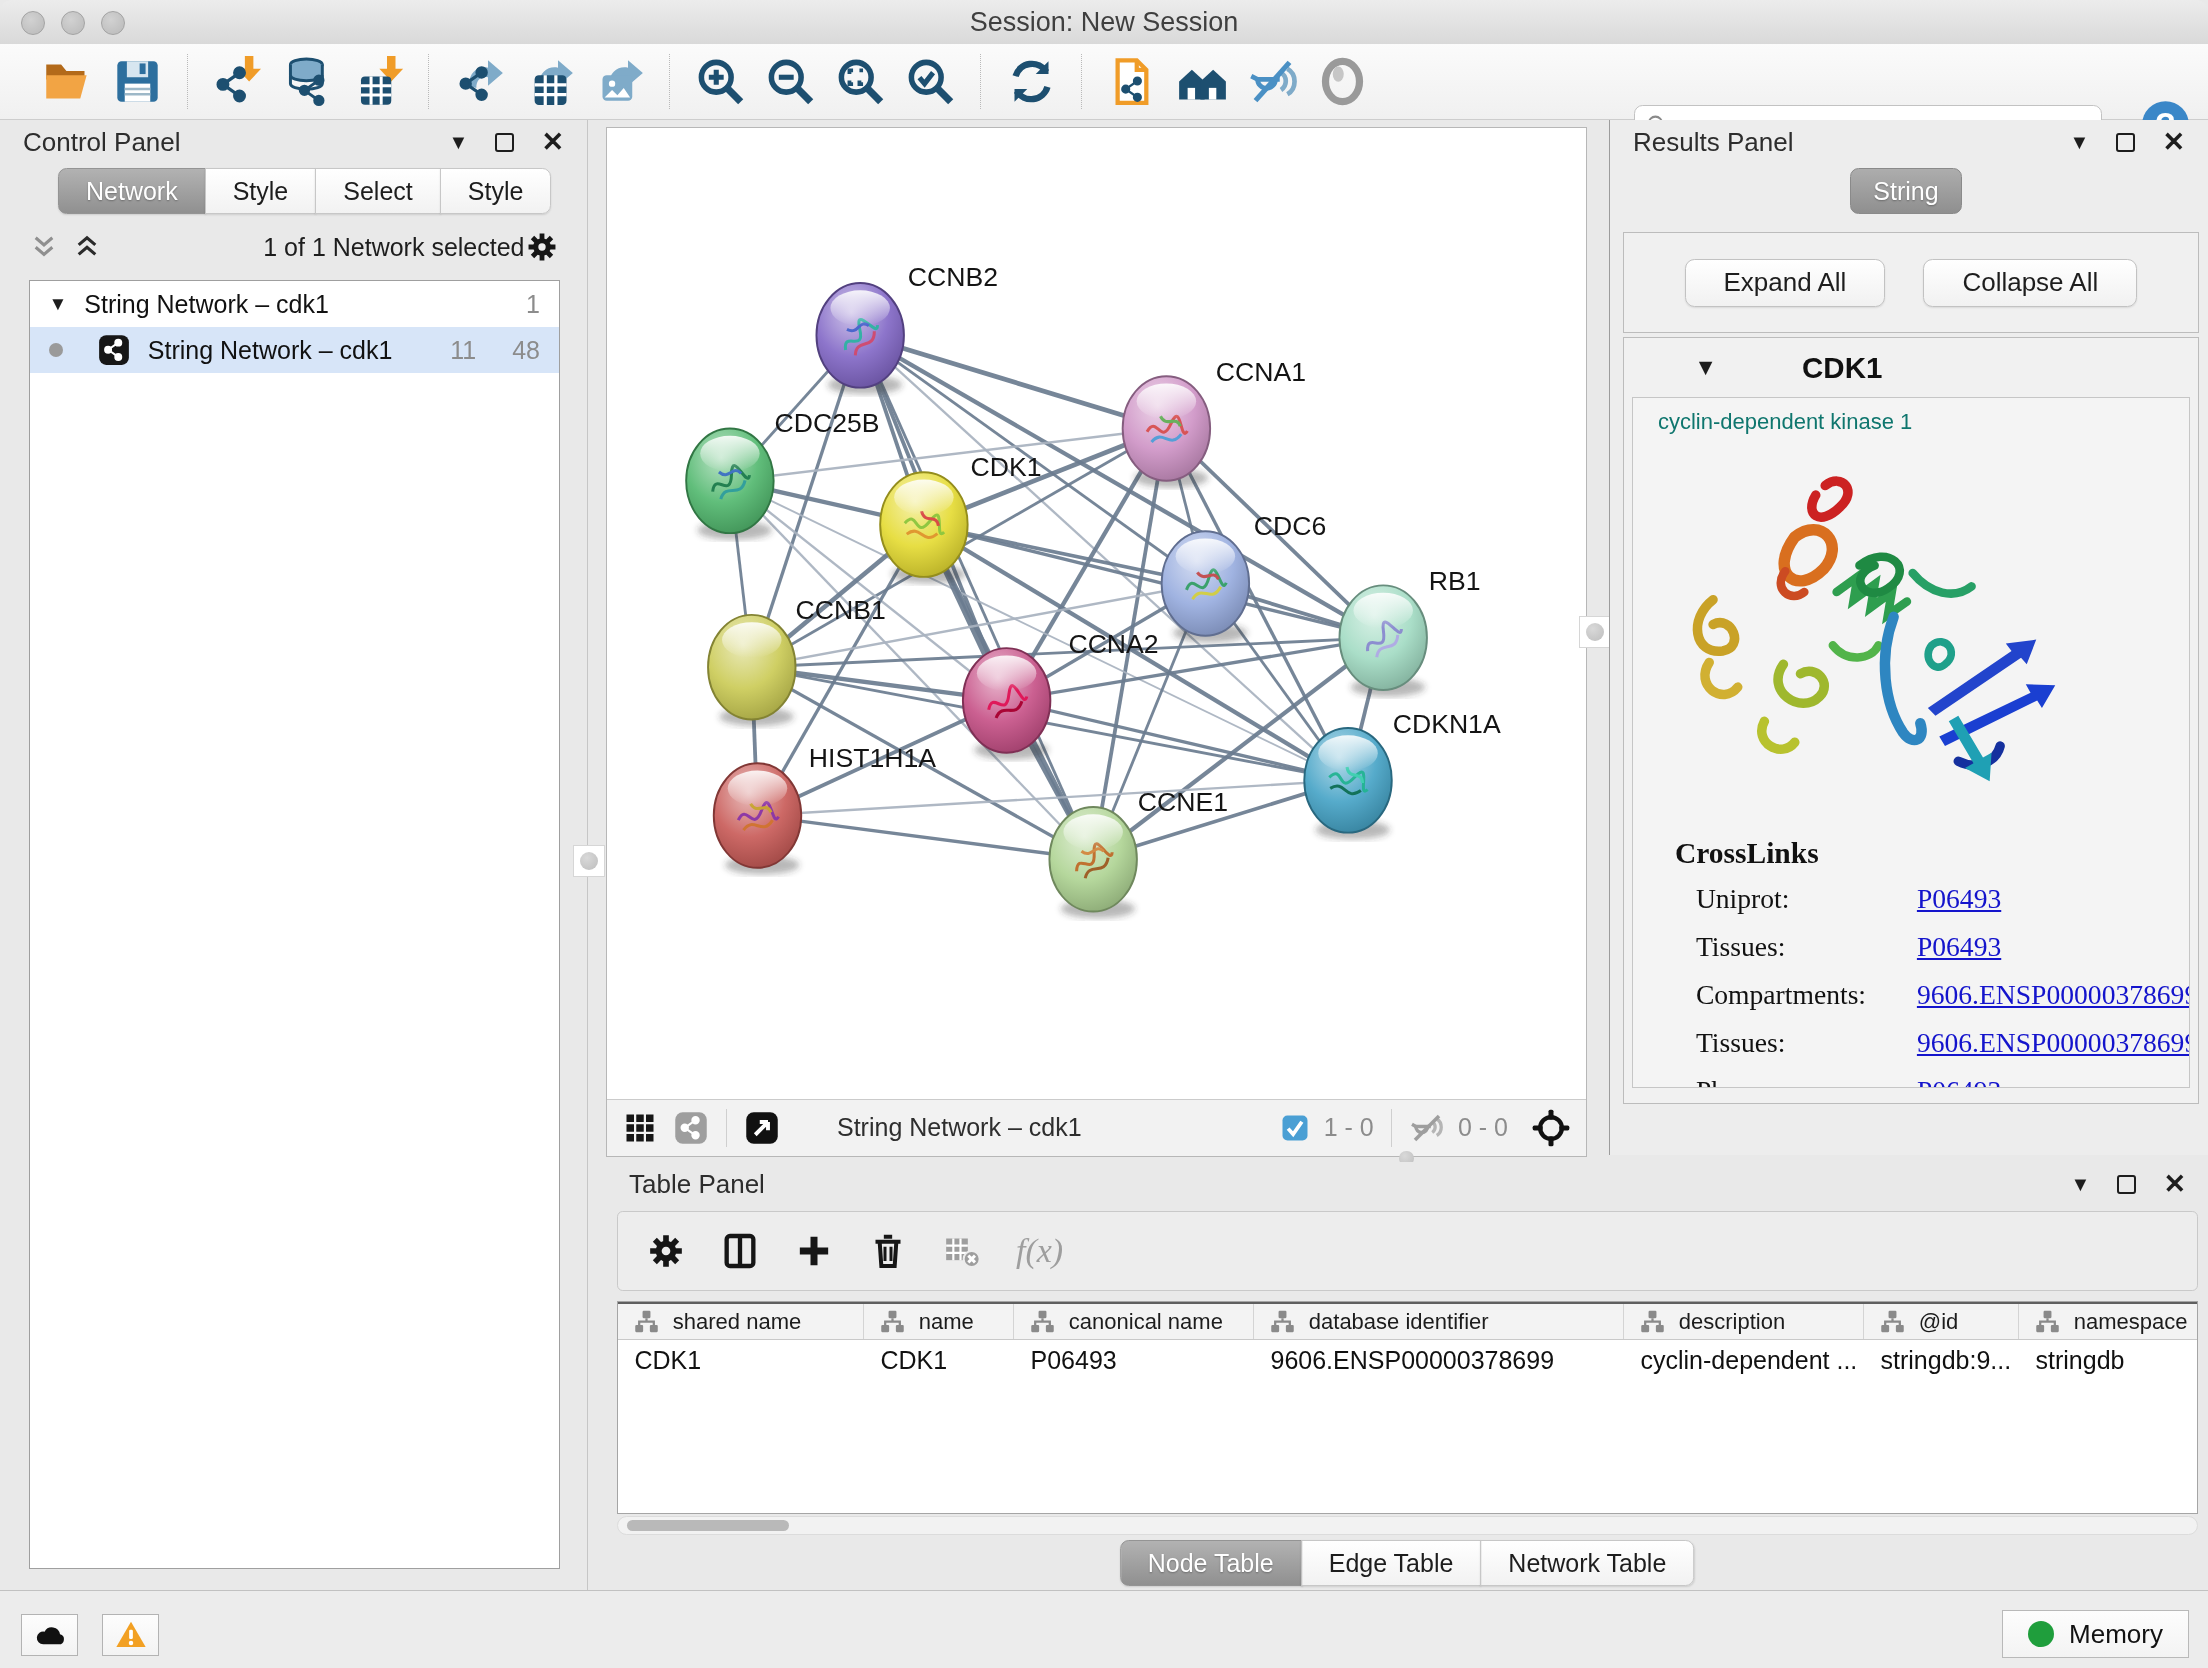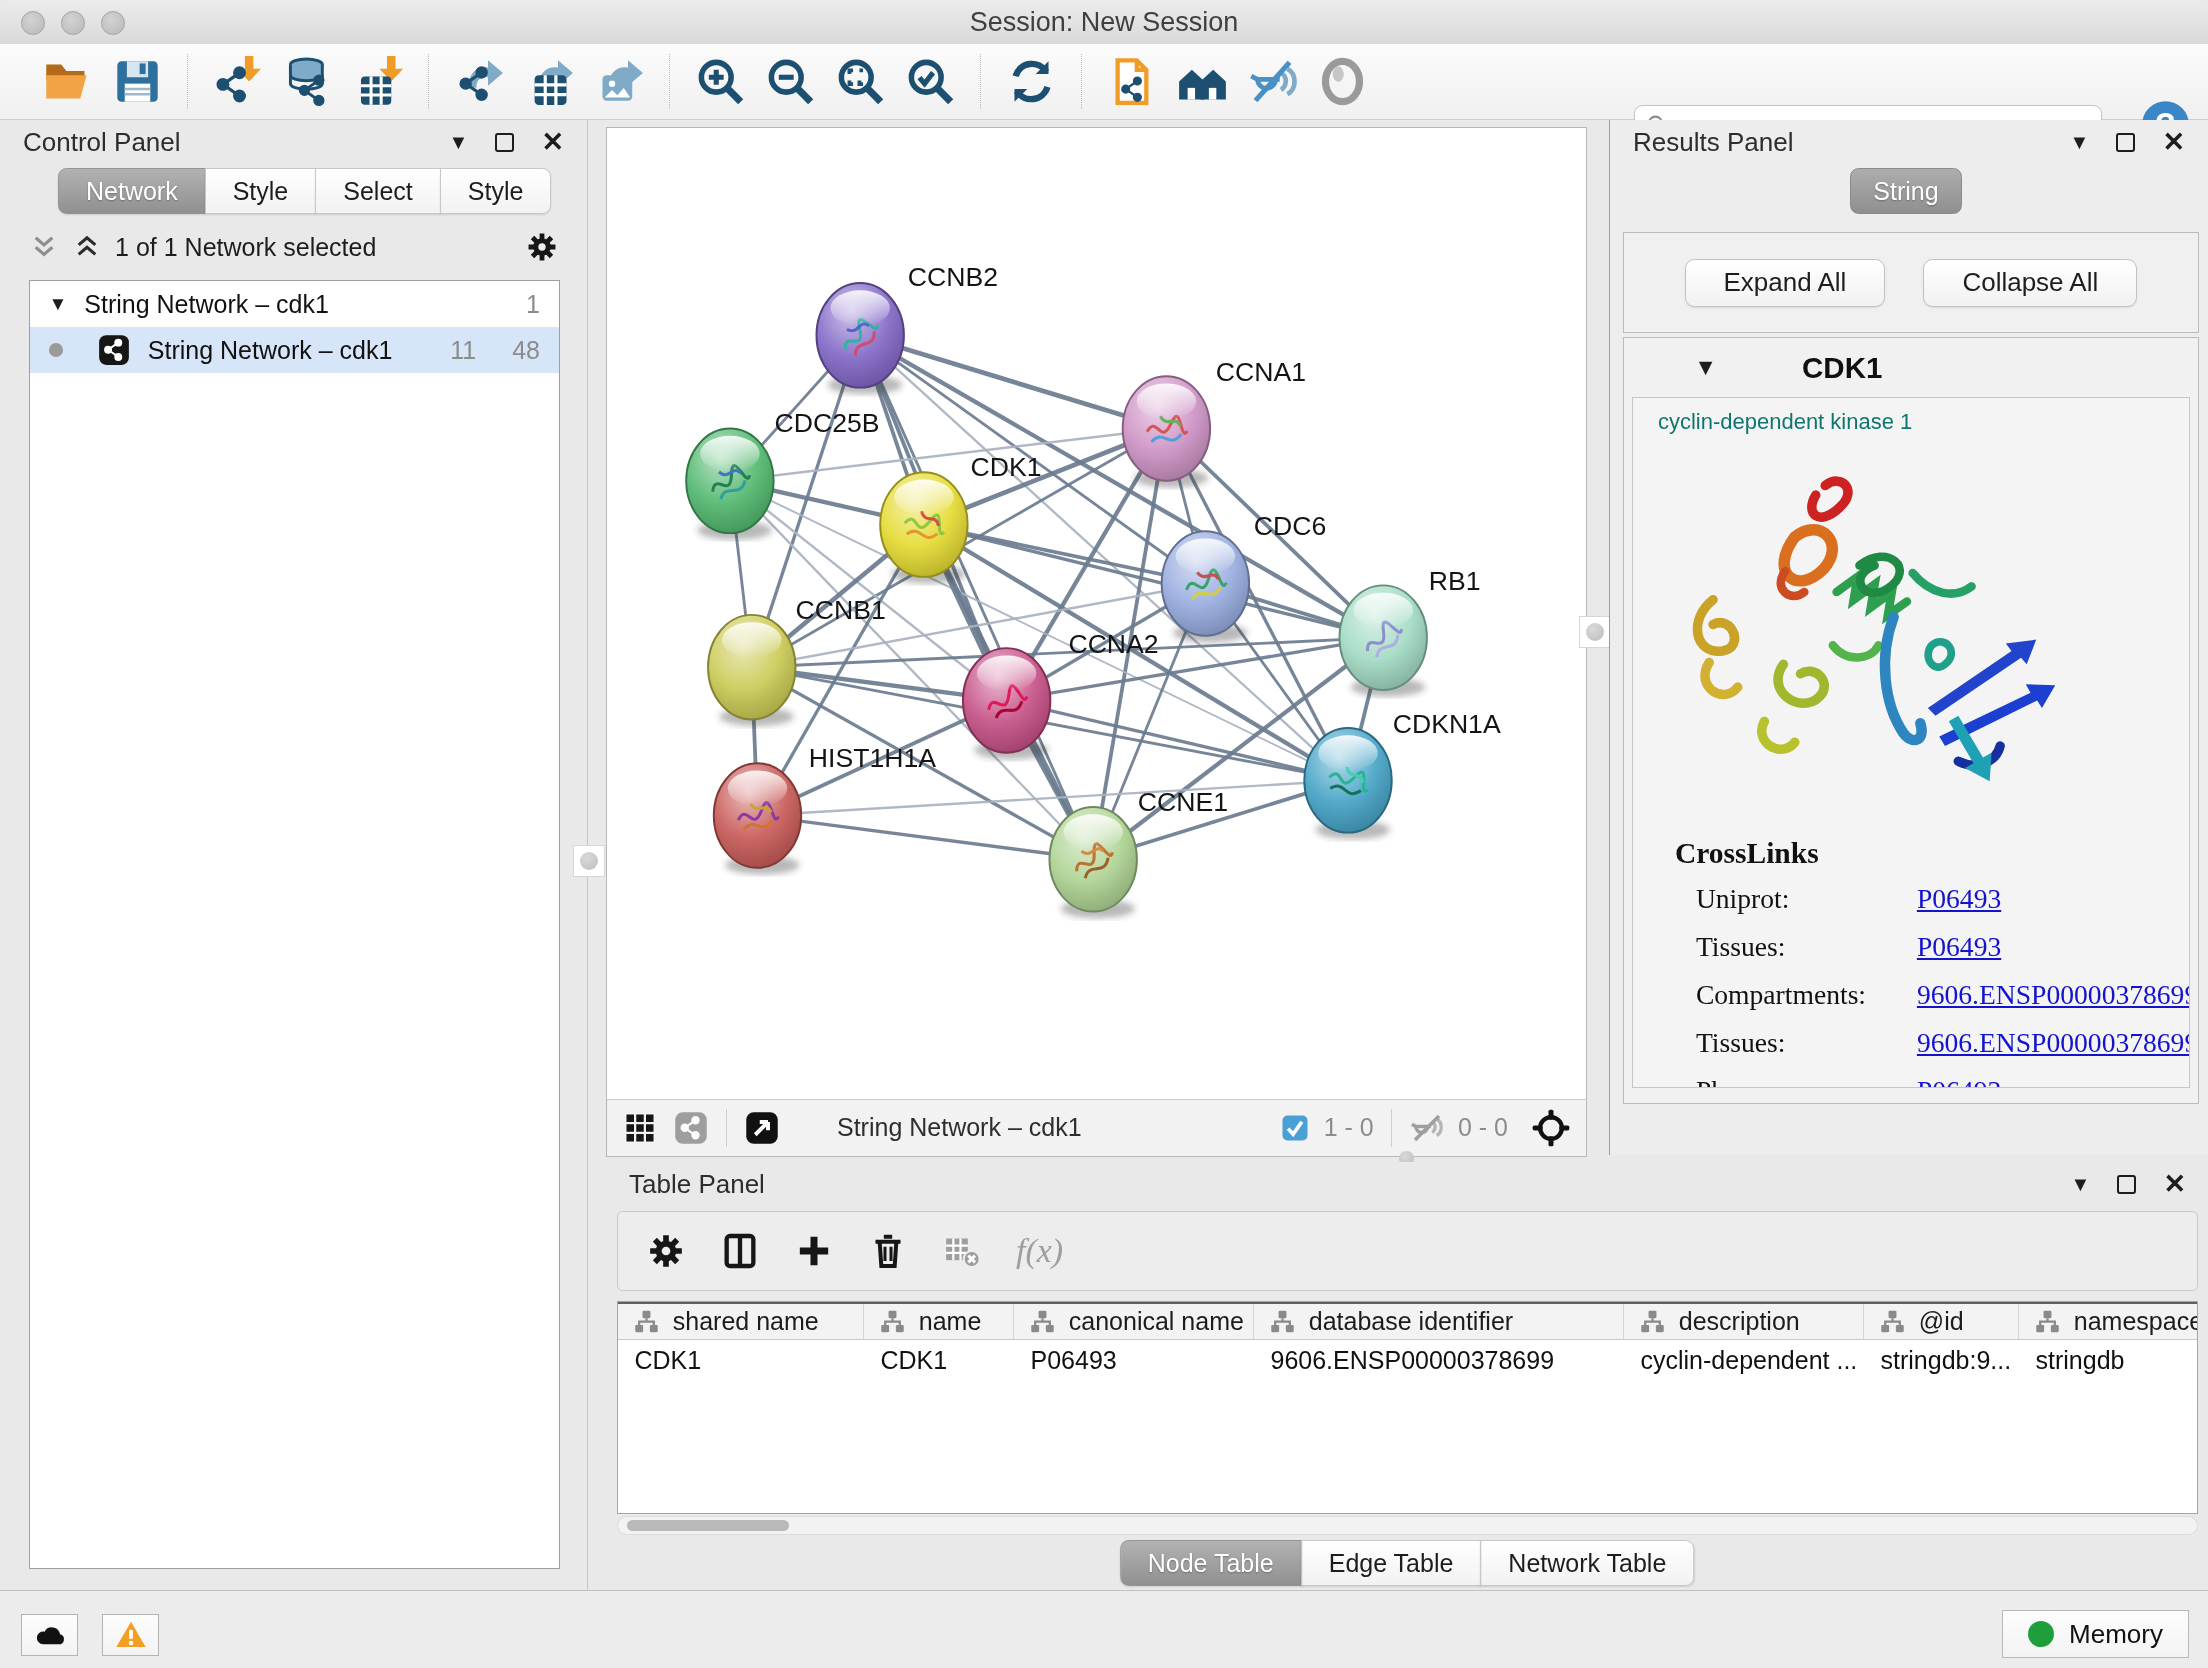--- a/index.html
+++ b/index.html
@@ -29,21 +29,21 @@
   
   .control-panel{position:absolute;left:0;top:0;width:588px;height:1470px;border-right:1px solid #c6c6c6;box-sizing:border-box;}
   .cp-tabs{display:flex;padding-left:59px;margin-top:3.8px;}
   .tab{height:44px;line-height:44px;padding:0 27px;font-size:25px;background:linear-gradient(#ffffff,#f2f2f2);border:1px solid #c7c7c7;color:#1d1d1d;margin-left:-1px;box-shadow:0 1px 1.9px rgba(0,0,0,.12);}
   .tab:first-child{border-radius:8.6px 0 0 8.6px;}
   .tab:last-child{border-radius:0 8.6px 8.6px 0;}
   .tab.active{background:linear-gradient(#b2b2b2,#909090);color:#fff;border-color:#949494;text-shadow:0 1px 1.9px rgba(0,0,0,.3);}
   .cp-selector{height:48px;margin-top:9.5px;display:flex;align-items:center;padding:0 28.5px;font-size:25px;color:#1d1d1d;}
   .cp-selector .chev{width:30px;height:28.5px;margin-right:13.3px;}
   .cp-selector .chev svg{width:100%;height:100%;}
-  .cp-summary{flex:1;text-align:left;}
+  .cp-summary{flex:1;text-align:right;}
   .cp-gear{width:34px;height:34px;}
   .cp-gear svg{width:100%;height:100%;}
   .cp-list{position:absolute;left:28.5px;right:27px;top:160px;bottom:21px;background:#fff;border:1.9px solid #9f9f9f;overflow:hidden;}
   .tree-row{height:46px;display:flex;align-items:center;font-size:25px;color:#111;padding:0 19px;}
   .tree-row.selected{background:#d7e5f8;}
   .tri{font-size:19px;color:#1d1d1d;margin-right:17px;}
   .bullet{width:14.3px;height:14.3px;border-radius:50%;background:#9a9a9a;margin-right:34px;flex:none;}
   .share-badge{width:34px;height:34px;margin-right:17px;flex:none;}
   .share-badge svg{width:100%;height:100%;}
   .row-count{margin-left:auto;color:#8c8c8c;}
@@ -79,21 +79,21 @@
   .cl-label{width:221px;padding-left:21px;flex:none;}
   .cl-link{color:#1414cc;text-decoration:underline;}
   
   .table-panel{position:absolute;left:606px;top:1042px;width:1603px;height:428px;background:#e9e9e9;}
   .tp-toolbar{position:absolute;left:10.5px;right:11.4px;top:49px;height:80px;background:#ededed;border:1px solid #c9c9c9;border-radius:5.7px;display:flex;align-items:center;padding-left:28.5px;gap:34px;box-sizing:border-box;}
   .tp-icon{width:40px;height:40px;display:inline-flex;}
   .tp-icon svg{width:100%;height:100%;}
   .fx{font-size:34px;color:#9e9e9e;font-style:italic;font-family:"Liberation Serif",serif;}
   .tp-table{position:absolute;left:10.5px;right:11.4px;top:139px;bottom:76px;background:#fff;border:1px solid #a5a5a5;overflow:hidden;box-sizing:border-box;}
   .thead{display:flex;height:38px;background:#f3f3f3;border-top:2.9px solid #5f5f5f;border-bottom:1px solid #c9c9c9;box-sizing:border-box;}
-  .th{display:flex;align-items:center;gap:13.3px;padding-left:15px;font-size:25px;color:#1c1c1c;border-right:1px solid #d4d4d4;box-sizing:border-box;flex:none;overflow:hidden;white-space:nowrap;}
+  .th{display:flex;align-items:center;gap:13.3px;padding-left:15px;font-size:22px;color:#1c1c1c;border-right:1px solid #d4d4d4;box-sizing:border-box;flex:none;overflow:hidden;white-space:nowrap;}
   .th .tree-ico{width:27px;height:27px;flex:none;}
   .th .tree-ico svg{width:100%;height:100%;}
   .trow{display:flex;height:40px;align-items:center;}
   .td{padding-left:17px;font-size:25px;color:#111;flex:none;overflow:hidden;white-space:nowrap;box-sizing:border-box;}
   .tp-scroll{position:absolute;left:10.5px;right:11.4px;bottom:55px;height:19px;background:#f2f2f2;border:1px solid #dcdcdc;border-radius:9.5px;box-sizing:border-box;}
   .tp-thumb{position:absolute;left:9.5px;top:2.9px;width:162px;height:11.4px;background:#b9b9b9;border-radius:6.7px;}
   .tp-tabs{position:absolute;left:50%;transform:translateX(-50%);bottom:3.8px;display:flex;}
   
   .statusbar{position:absolute;left:0;top:1590px;right:0;height:96px;background:#ececec;border-top:1px solid #c1c1c1;box-sizing:border-box;}
   .sb-btn{position:absolute;background:linear-gradient(#fdfdfd,#f3f3f3);border:1.9px solid #b3b3b3;display:flex;align-items:center;justify-content:center;}

